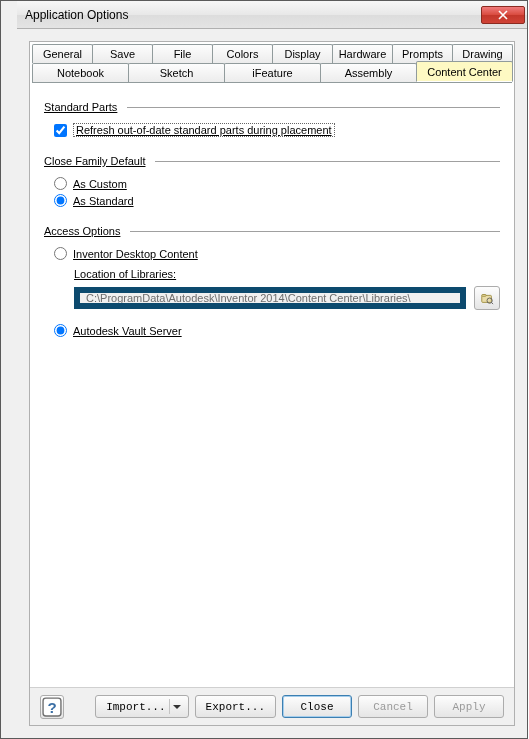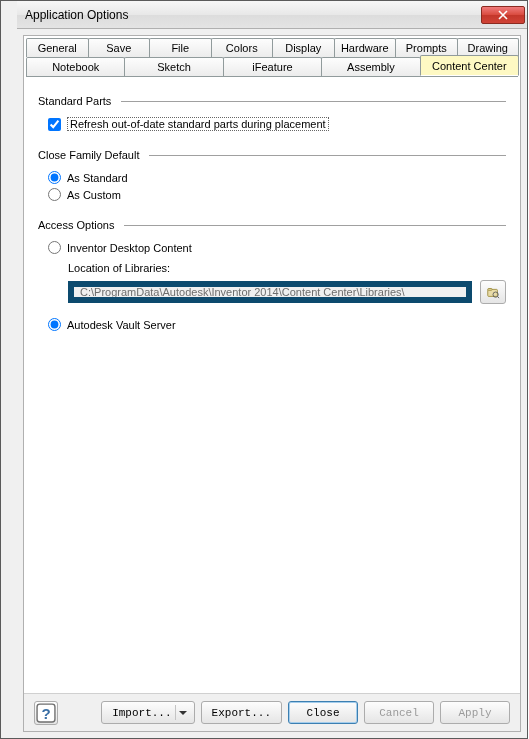--- a/index.html
+++ b/index.html
@@ -29,21 +29,21 @@
     border-radius: 2px;
     display: flex; align-items: center; justify-content: center;
     color: #fff;
     cursor: pointer;
   }
   .close-btn svg { width: 10px; height: 10px; }
 
   .client {
     flex: 1;
     background: #fff;
-    margin: 6px;
+    margin: 12px;
     border: 1px solid #b0b0b0;
     display: flex; flex-direction: column;
     position: relative;
   }
 
   .tabs-area { padding: 2px 2px 0 2px; }
   .tabs-row { display: flex; }
   .tab {
     height: 19px;
     border: 1px solid #919b9c;
@@ -69,21 +69,21 @@
     border-top: 1px solid #919b9c;
     margin: 0 2px;
   }
 
   .tab-body {
     flex: 1;
     padding: 18px 14px 10px 14px;
     overflow: hidden;
   }
 
-  .section { margin-bottom: 18px; }
+  .section { margin-bottom: 18px; text-decoration: underline; }
   .section-header {
     display: flex; align-items: center;
     margin-bottom: 10px;
   }
   .section-header .label { white-space: nowrap; padding-right: 10px; font-size: 11px; }
   .section-header .line { flex: 1; height: 1px; background: #a0a0a0; }
 
   .opt-row {
     display: flex; align-items: center;
     margin: 4px 0 4px 10px;
@@ -211,26 +211,26 @@
           <label for="cb-refresh" class="dotted-focus">Refresh out-of-date standard parts during placement</label>
         </div>
       </div>
 
       <div class="section">
         <div class="section-header">
           <span class="label">Close Family Default</span>
           <span class="line"></span>
         </div>
         <div class="opt-row">
+          <input type="radio" name="cf" id="rb-custom" style="">
+          <label for="rb-custom">As Custom</label>
+        </div>
+        <div class="opt-row">
           <input type="radio" name="cf" id="rb-standard" checked="" style="">
           <label for="rb-standard">As Standard</label>
-        </div>
-        <div class="opt-row">
-          <input type="radio" name="cf" id="rb-custom" style="">
-          <label for="rb-custom">As Custom</label>
         </div>
       </div>
 
       <div class="section">
         <div class="section-header">
           <span class="label">Access Options</span>
           <span class="line"></span>
         </div>
         <div class="opt-row">
           <input type="radio" name="acc" id="rb-desktop" style="">

